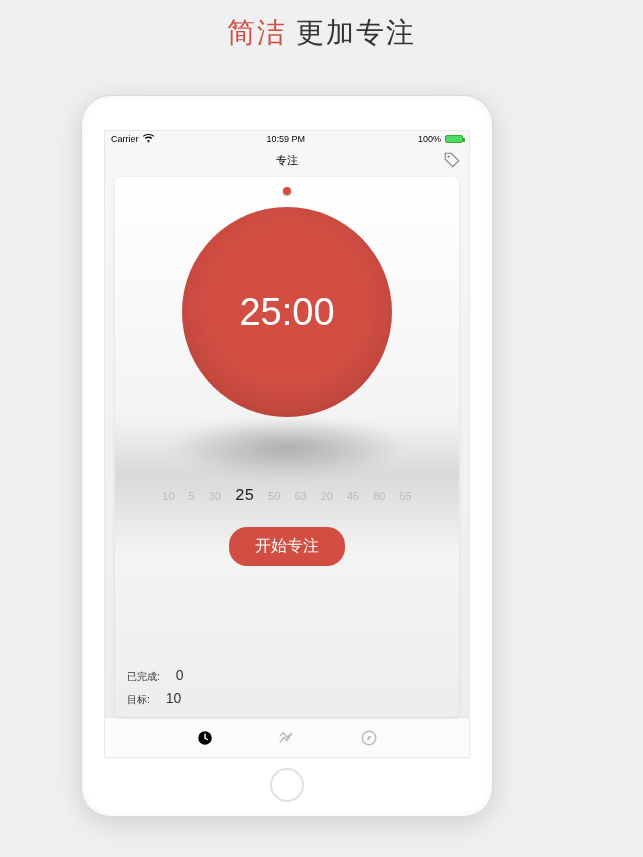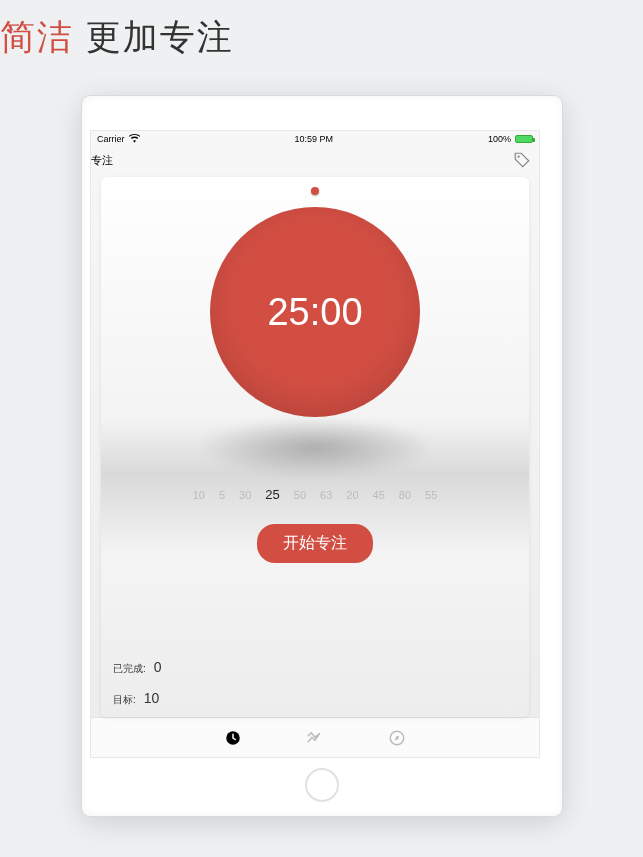--- a/index.html
+++ b/index.html
@@ -9,42 +9,43 @@
     font-family: -apple-system, "Helvetica Neue", Arial, sans-serif;
     position: relative;
     overflow: hidden;
   }
 
   
   .headline {
     position: absolute;
     top: 14px;
     left: 0; right: 0;
-    font-size: 35px;
+    text-align: center;
+    font-size: 28px;
     font-weight: 200;
     letter-spacing: 2px;
     color: #333;
-    font-family: Liberation Sans, sans-serif;
+    font-family: Liberation Serif, serif;
   }
   .headline .red { color: #d24e43; }
 
   
   .tablet {
     position: absolute;
     left: 82px;
     top: 96px;
-    width: 480px;
+    width: 410px;
     height: 720px;
     background: #fff;
-    border-radius: 8px;
+    border-radius: 28px;
     box-shadow:
       0 0 0 1px #d8dadc,
       0 6px 30px rgba(0,0,0,0.15),
       inset 0 0 8px rgba(0,0,0,0.05);
-    padding: 34px 22px 58px 8px;
+    padding: 34px 22px 58px 22px;
   }
   .home-btn {
     position: absolute;
     bottom: 14px;
     left: 50%;
     transform: translateX(-50%);
     width: 34px; height: 34px;
     border: 2px solid #e1e1e1;
     border-radius: 50%;
   }
@@ -83,20 +84,21 @@
     content:"";
     position:absolute; right:-3px; top:2px;
     width:2px; height:4px; background:#3a3; border-radius:0 1px 1px 0;
   }
 
   
   .navbar {
     height: 26px;
     display:flex;
     align-items:center;
+    justify-content:center;
     position:relative;
     font-size: 11px;
     color:#000;
   }
   .navbar .tag-btn {
     position:absolute; right:8px; top:4px;
     width:18px; height:18px; color:#888;
   }
 
   
@@ -145,40 +147,40 @@
   }
 
   .ruler {
     margin-top: 70px;
     display:flex;
     gap: 14px;
     font-size: 11px;
     color: #bbb;
     align-items:center;
   }
-  .ruler .tick.sel { color:#222; font-size:13px; }
+  .ruler .tick.sel { color:#222; font-size:16px;font-family:Liberation Mono, monospace; }
 
   .start-btn {
     margin-top: 22px;
     background:#d24e43;
     color:#fff;
     border:none;
     border-radius: 18px;
     padding: 9px 26px;
     font-size: 16px;
     cursor:pointer;
   }
 
   .stats {
     position:absolute;
     left: 12px; bottom: 10px;
     font-size: 10px;
     color:#333;
   }
-  .stats .row { display:flex; align-items:baseline; gap:8px; margin-top:14px;}
+  .stats .row { display:flex; align-items:baseline; gap:16px; margin-top:6px;}
   .stats .num { font-size: 14px; }
 
   
   .tabbar {
     height: 40px;
     background:#fbfbfb;
     border-top:1px solid #e4e4e4;
     display:flex;
     align-items:center;
     justify-content:center;

